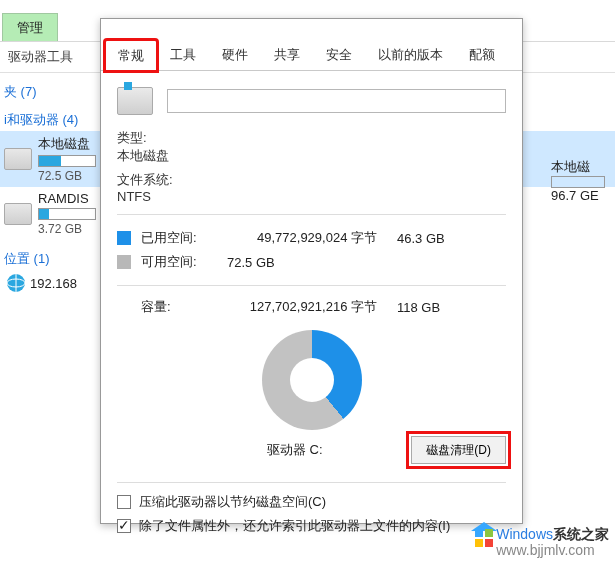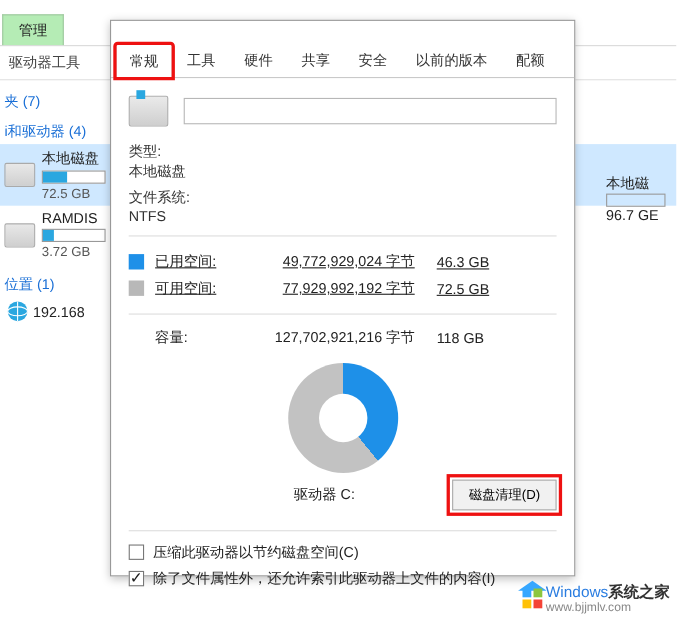--- a/index.html
+++ b/index.html
@@ -31,21 +31,21 @@
   .dialog-body { padding:10px 16px 12px; }
   .vol-row { display:flex; align-items:center; gap:14px; margin:6px 0 14px; }
   .drive-big-icon { width:36px; height:28px; background:linear-gradient(#eaeaea,#cfcfcf); border:1px solid #aaa; border-radius:2px; position:relative;}
   .drive-big-icon::after{content:""; position:absolute; top:-6px; left:6px; width:8px; height:8px; background:#2aa7e0;}
   .vol-name { flex:1; height:24px; border:1px solid #b7b7b7; background:#fff; }
 
   .info-line { display:flex; margin:6px 0;flex-direction:column; }
   .info-label { width:90px; color:#333;}
   .info-value { color:#333;}
 
-  .space-table { margin-top:10px; border-top:1px solid #ddd; border-bottom:1px solid #ddd; padding:8px 0;text-decoration:underline;}
+  .space-table { margin-top:10px; border-top:1px solid #ddd; border-bottom:1px solid #ddd; padding:8px 0;}
   .space-row { display:flex; align-items:center; margin:6px 0; }
   .swatch { width:14px; height:14px; margin-right:10px; }
   .swatch.used{ background:#1e90e8;}
   .swatch.free{ background:#b8b8b8;}
   .space-label{ width:86px;}
   .space-bytes{ width:170px; text-align:right; padding-right:20px;}
   .space-gb{ width:70px; text-align:left;}
   .cap-row{ display:flex; align-items:center; margin:12px 0 0; }
   .cap-row .space-label{ margin-left:24px;}
 
@@ -57,30 +57,30 @@
   .drive-name-row{ display:flex; align-items:center; margin-top:6px;}
   .drive-name-label{ flex:0 0 auto; margin-left:150px;}
   .cleanup-btn{ margin-left:auto; height:28px; padding:0 14px; background:#f1f1f1; border:1px solid #aaa; font-size:12px; cursor:pointer; outline:3px solid #e11; outline-offset:2px;}
   .hr{ height:1px; background:#ddd; margin:18px 0 10px;}
 
   .check-row{ display:flex; align-items:center; margin:6px 0; font-size:13px;}
   .checkbox{ width:14px; height:14px; border:1px solid #777; margin-right:8px; position:relative; background:#fff;}
   .checkbox.checked::after{ content:"✓"; position:absolute; top:-3px; left:0; font-size:14px; color:#1a1a1a;}
 
   
-  .watermark{ position:absolute; right:6px; bottom:4px; display:flex; align-items:center; gap:1px; }
+  .watermark{ position:absolute; right:6px; bottom:4px; display:flex; align-items:flex-start; gap:1px; }
   .watermark .logo{ width:22px; height:22px; position:relative; }
   .watermark .q{ width:8px; height:8px; position:absolute;}
   .watermark .q.q1{top:2px;left:2px;background:#36a7ff;} .watermark .q.q2{top:2px;left:12px;background:#8cc63f;}
   .watermark .q.q3{top:12px;left:2px;background:#ffc107;} .watermark .q.q4{top:12px;left:12px;background:#f44336;}
   .watermark .roof{ position:absolute; top:-5px; left:-2px; width:0;height:0;border-left:13px solid transparent;border-right:13px solid transparent;border-bottom:9px solid #36a7ff;}
   .watermark .txt{ line-height:1.1;}
   .watermark .t1{ font-size:14px; color:#333;}
   .watermark .t1 span{ color:#2a7de1;}
-  .watermark .t2{ font-size:11px; color:#888;}
+  .watermark .t2{ font-size:14px; color:#888;}
 </style>
 </head>
 <body>
 
 <div class="explorer">
   <div class="header-bar">
     <div class="header-tab">管理</div>
   </div>
   <div class="row2">驱动器工具</div>
 
@@ -166,21 +166,20 @@
     <div class="space-table">
       <div class="space-row">
         <div class="swatch used"></div>
         <div class="space-label">已用空间:</div>
         <div class="space-bytes">49,772,929,024 字节</div>
         <div class="space-gb">46.3 GB</div>
       </div>
       <div class="space-row">
         <div class="swatch free"></div>
         <div class="space-label">可用空间:</div>
-        <div class="space-bytes">77,929,992,192 字节</div>
         <div class="space-gb">72.5 GB</div>
       </div>
     </div>
     <div class="cap-row">
       <div class="space-label">容量:</div>
       <div class="space-bytes">127,702,921,216 字节</div>
       <div class="space-gb">118 GB</div>
     </div>
 
     <div class="donut-wrap">

